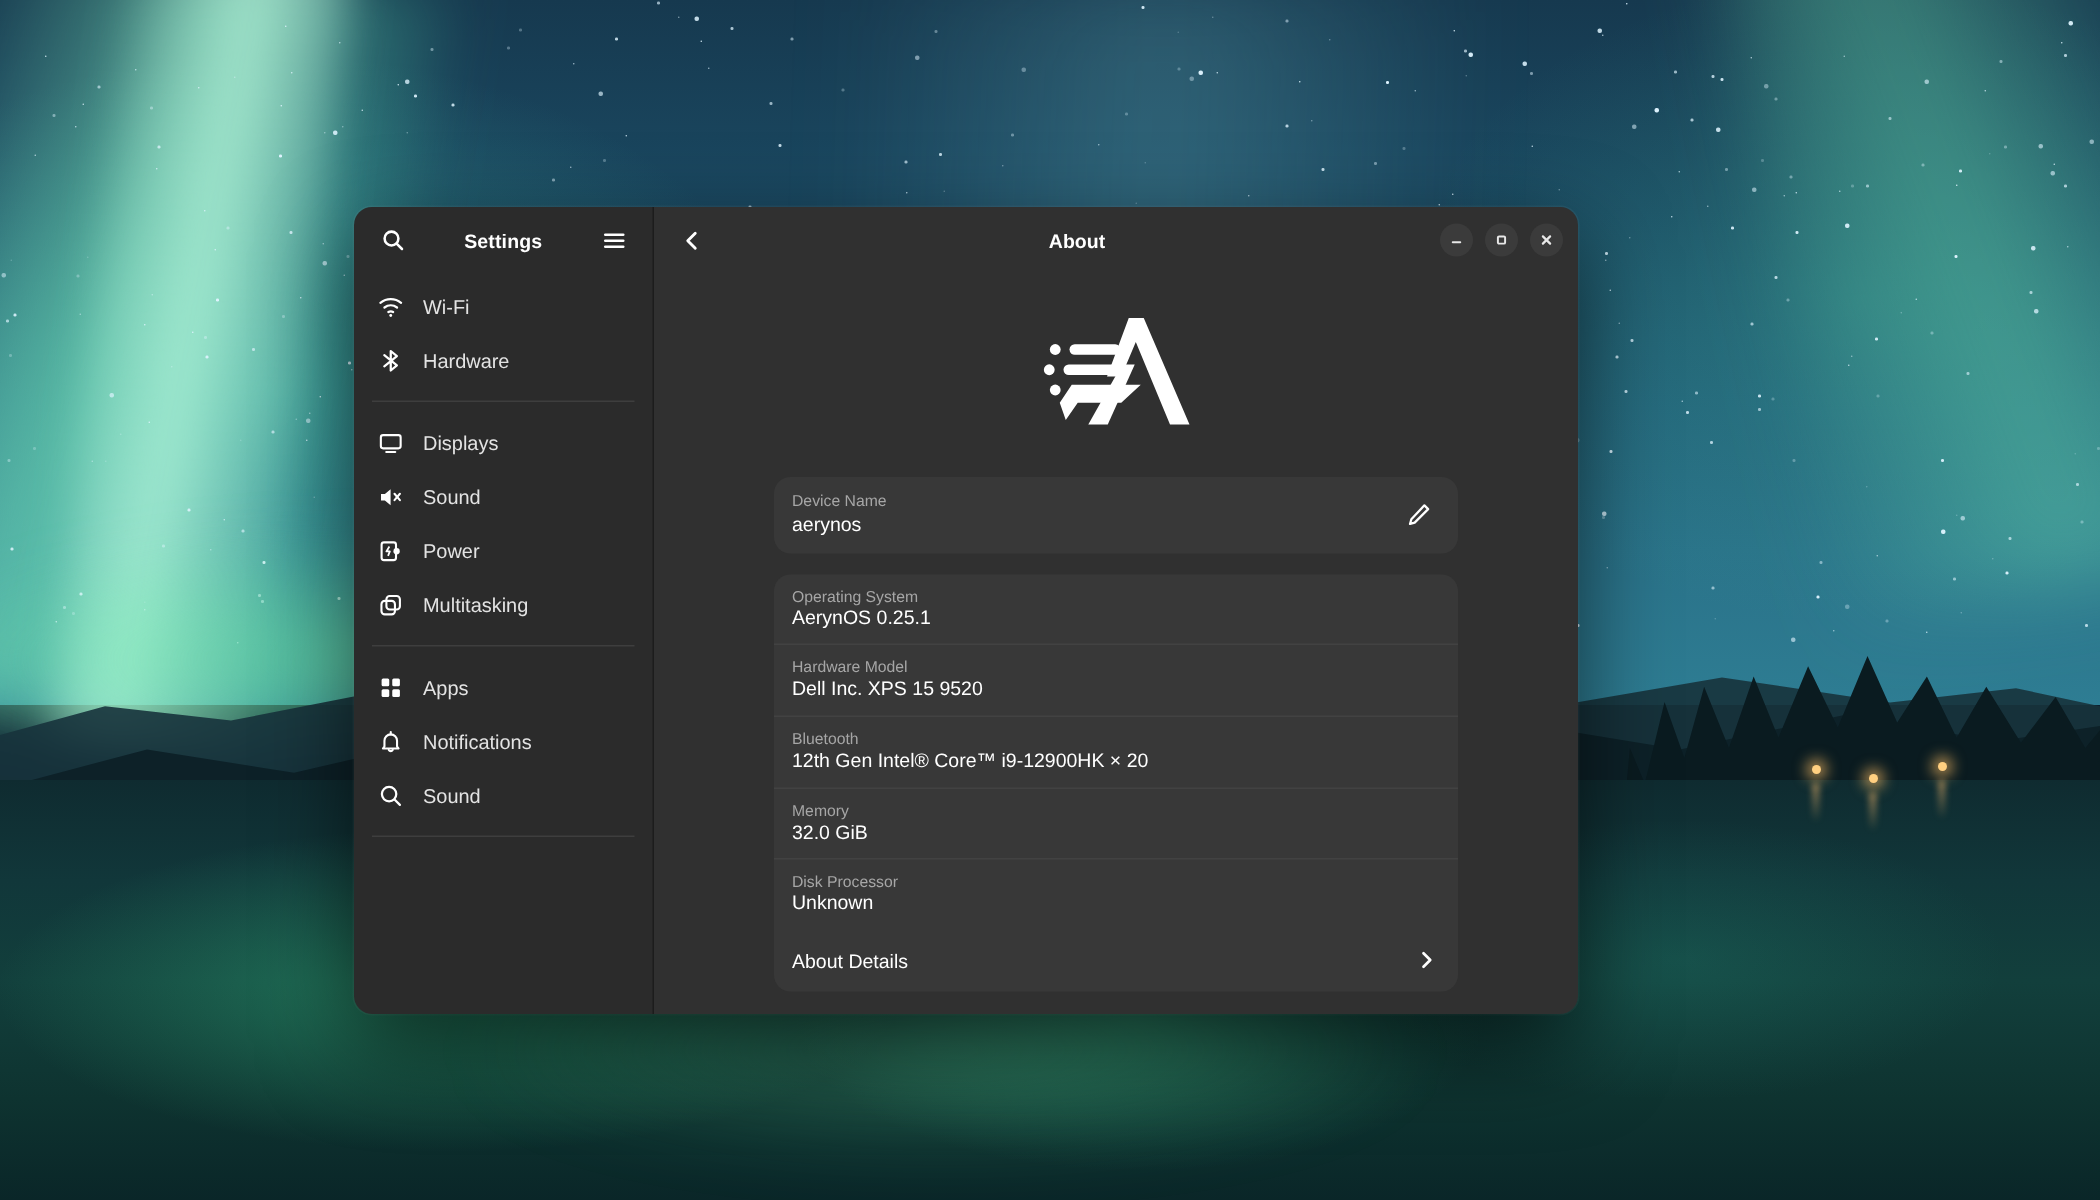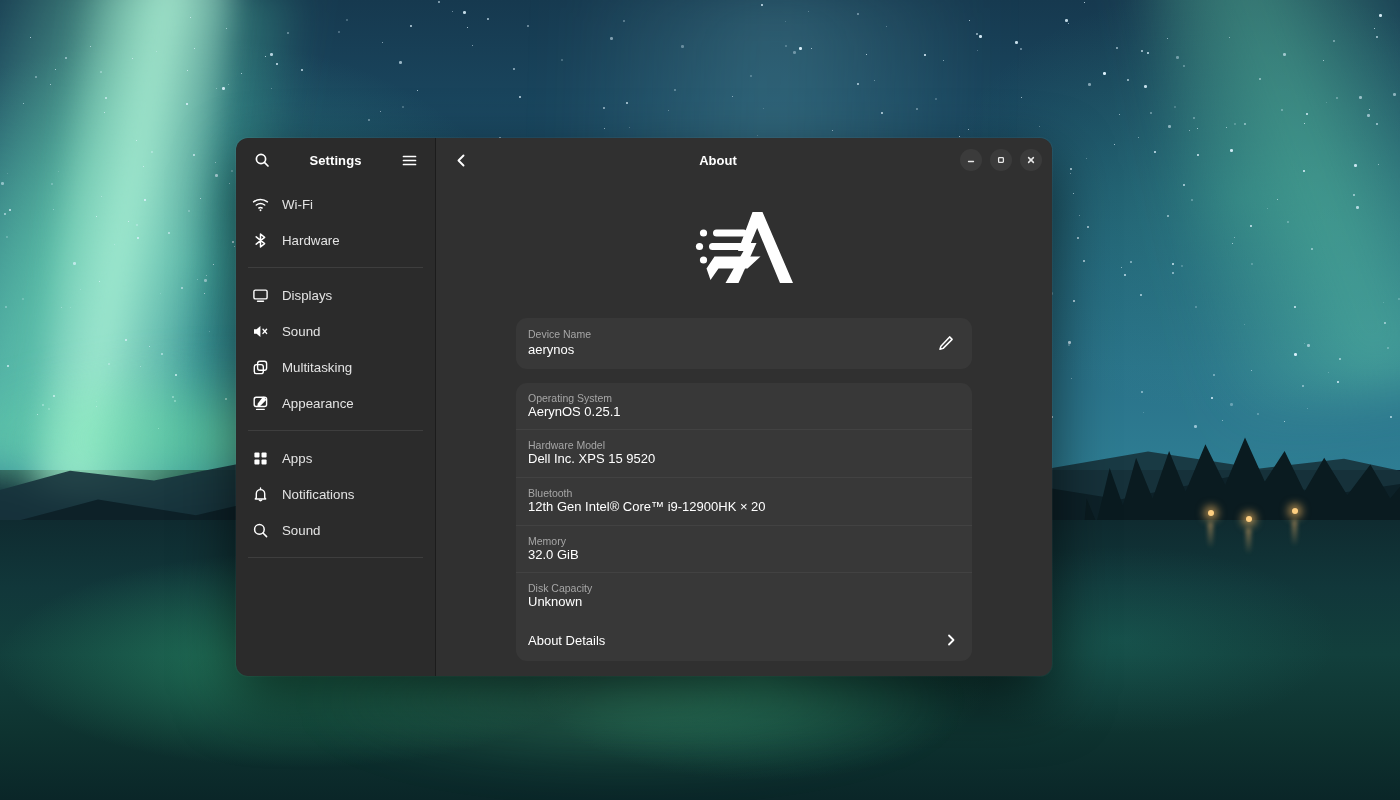--- a/index.html
+++ b/index.html
@@ -820,36 +820,36 @@
               <svg width="17" height="17" viewBox="0 0 17 17" fill="none" stroke="currentColor" stroke-width="1.4" stroke-linecap="round" stroke-linejoin="round">
                 <path d="M2 6.3 h2.6 L8.4 3.1 v10.8 L4.6 10.7 H2 Z" fill="currentColor" stroke="none"></path>
                 <path d="M11 6.2 L14.6 10.4"></path>
                 <path d="M14.6 6.2 L11 10.4"></path>
               </svg>
             </span>
             <span>Sound</span>
           </div>
           <div class="sb-item">
             <span class="sb-icon">
+              <svg width="17" height="17" viewBox="0 0 17 17" fill="none" stroke="currentColor" stroke-width="1.4" stroke-linejoin="round">
+                <rect x="2.4" y="2.6" width="9.6" height="11.8" rx="1.6"></rect>
+                <circle cx="12.4" cy="8.5" r="2.1" fill="currentColor" stroke="none"></circle>
+                <path d="M7.6 5.4 L5.6 8.6 h2.3 l-1.2 3" stroke="currentColor" stroke-width="1.2" fill="none"></path>
+              </svg>
+            </span>
+            <span>Power</span>
+          </div>
+          <div class="sb-item">
+            <span class="sb-icon">
               <svg width="17" height="17" viewBox="0 0 17 17" fill="none" stroke="currentColor" stroke-width="1.4">
                 <rect x="5.6" y="2.3" width="9" height="9" rx="2.2"></rect>
                 <rect x="2.3" y="5.6" width="9" height="9" rx="2.2"></rect>
               </svg>
             </span>
             <span>Multitasking</span>
-          </div>
-          <div class="sb-item">
-            <span class="sb-icon">
-              <svg width="17" height="17" viewBox="0 0 17 17" fill="none" stroke="currentColor" stroke-width="1.4" stroke-linecap="round">
-                <rect x="2.2" y="2.3" width="12.4" height="9.2" rx="2"></rect>
-                <path d="M11.2 1.6 L14.4 4.8 L8.2 11 L5.2 11.6 L5.8 8.6 Z" fill="currentColor" stroke="none"></path>
-                <line x1="4.6" y1="14.4" x2="12.2" y2="14.4"></line>
-              </svg>
-            </span>
-            <span>Appearance</span>
           </div>
           <div class="sb-sep"></div>
           <div class="sb-item">
             <span class="sb-icon">
               <svg width="17" height="17" viewBox="0 0 17 17" fill="currentColor">
                 <rect x="2.4" y="2.4" width="5.1" height="5.1" rx="1"></rect>
                 <rect x="9.5" y="2.4" width="5.1" height="5.1" rx="1"></rect>
                 <rect x="2.4" y="9.5" width="5.1" height="5.1" rx="1"></rect>
                 <rect x="9.5" y="9.5" width="5.1" height="5.1" rx="1"></rect>
               </svg>
@@ -955,21 +955,21 @@
               </div>
               <div class="info-row">
                 <div class="row-label">Bluetooth</div>
                 <div class="row-value">12th Gen Intel® Core™ i9-12900HK × 20</div>
               </div>
               <div class="info-row">
                 <div class="row-label">Memory</div>
                 <div class="row-value">32.0 GiB</div>
               </div>
               <div class="info-row">
-                <div class="row-label">Disk Capacity</div>
+                <div class="row-label">Disk Processor</div>
                 <div class="row-value">Unknown</div>
               </div>
             </div>
           <div class="details-row">
             <span class="details-label">About Details</span>
             <span class="chev">
               <svg width="14" height="14" viewBox="0 0 14 14" fill="none" stroke="currentColor" stroke-width="1.8" stroke-linecap="round" stroke-linejoin="round">
                 <polyline points="5,2.5 9.5,7 5,11.5"></polyline>
               </svg>
             </span>

